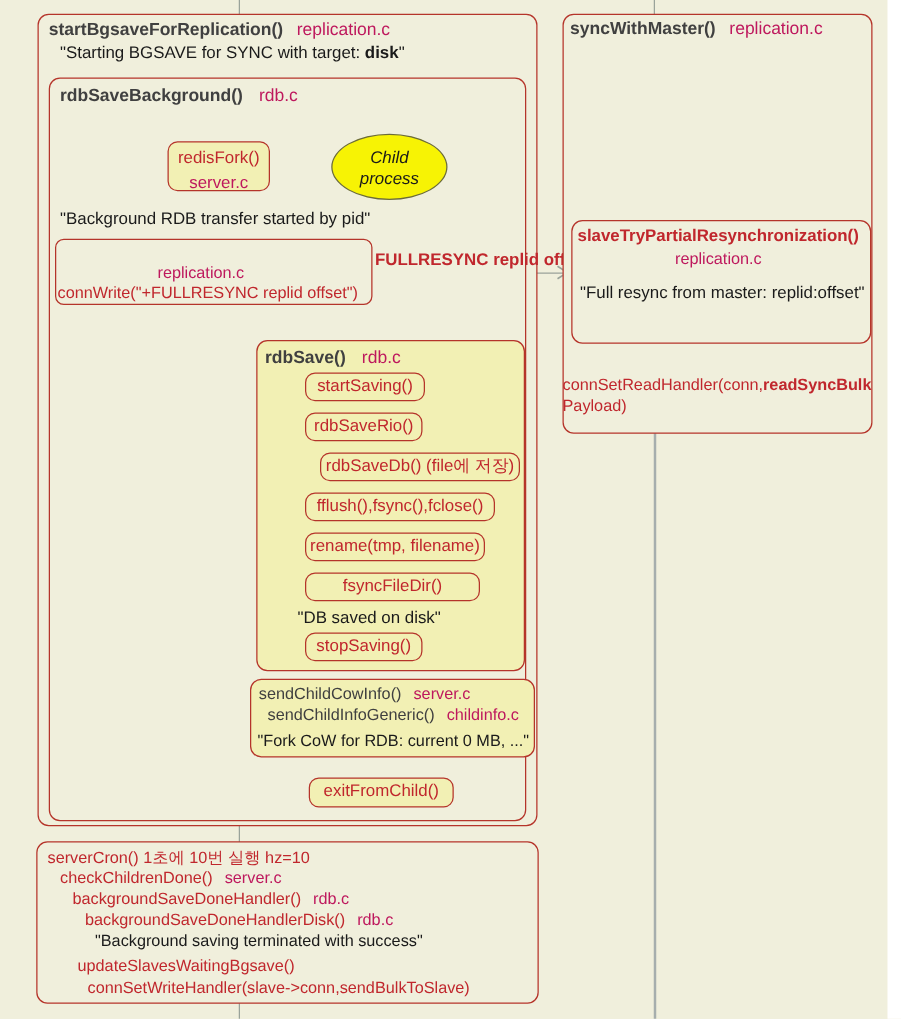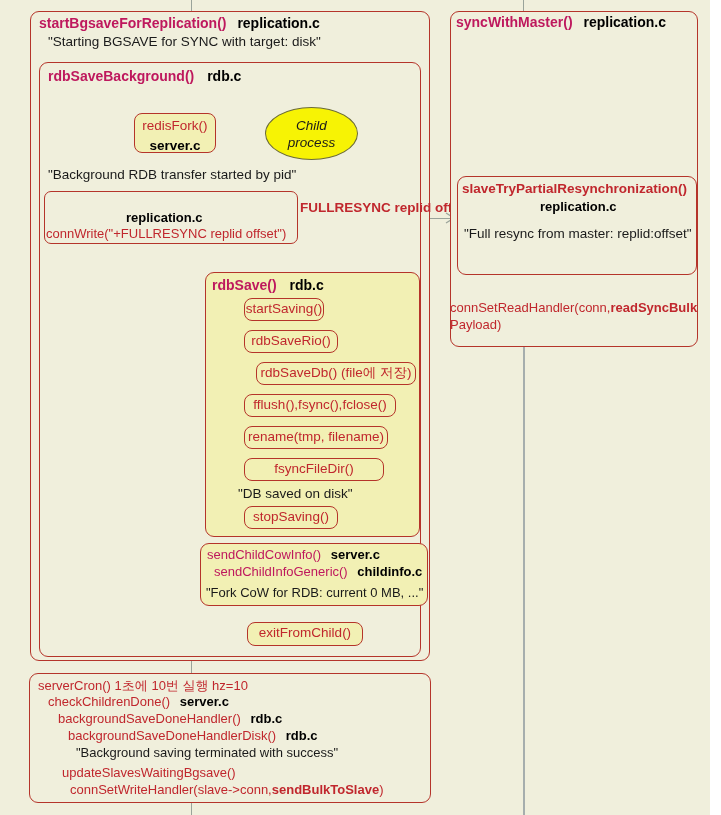--- a/index.html
+++ b/index.html
@@ -58,25 +58,25 @@
     justify-content: center;
     flex-direction: column;
   }
   .lbl {
     position: absolute;
     white-space: nowrap;
     color: #c0272d;
   }
   .fn {
     font-weight: bold;
+    color: #404040;
+  }
+  .file {
+    font-weight: normal;
     color: #be185d;
-  }
-  .file {
-    font-weight: bold;
-    color: #000000;
   }
   .quote {
     color: #1a1a1a;
     font-weight: normal;
   }
   .vline {
     position: absolute;
     width: 1.4px;
     background: #9aa39a;
   }
@@ -139,21 +139,21 @@
 
   <div class="hline" style="left:216px; top:132px; width:50px;"></div>
 
   <div class="box" style="left:30px; top:11px; width:400px; height:650px;"></div>
 
   <div class="lbl txt14" style="left:39px; top:15px;">
     <span class="fn">startBgsaveForReplication()</span>
     <span class="file" style="margin-left:7px;">replication.c</span>
   </div>
   <div class="lbl txt135 quote" style="left:48px; top:34px;">
-    <span>"Starting BGSAVE for SYNC with target: </span><span style="font-weight:normal;">disk</span><span>"</span>
+    <span>"Starting BGSAVE for SYNC with target: </span><span style="font-weight:bold;">disk</span><span>"</span>
   </div>
 
   <div class="box" style="left:39px; top:62px; width:382px; height:595px;"></div>
 
   <div class="lbl txt14" style="left:48px; top:68px;">
     <span class="fn">rdbSaveBackground()</span>
     <span class="file" style="margin-left:9px;">rdb.c</span>
   </div>
 
   <div class="pill" style="left:134px; top:113px; width:82px; height:40px; padding-top:2px;">
@@ -175,21 +175,21 @@
   <div class="lbl txt13" style="left:46px; top:226px;">connWrite("+FULLRESYNC  replid offset")</div>
 
   <div class="lbl txt135" style="left:300px; top:200px; font-weight:bold;">FULLRESYNC  replid offset</div>
 
   <div class="box yellow" style="left:205px; top:272px; width:215px; height:265px;"></div>
   <div class="lbl txt14" style="left:212px; top:277px;">
     <span class="fn">rdbSave()</span>
     <span class="file" style="margin-left:9px;">rdb.c</span>
   </div>
 
-  <div class="pill" style="left:244px; top:298px; width:80px; height:23px;">startSaving()</div>
+  <div class="pill" style="left:244px; top:298px; width:96px; height:23px;">startSaving()</div>
   <div class="pill" style="left:244px; top:330px; width:94px; height:23px;">rdbSaveRio()</div>
   <div class="pill" style="left:256px; top:362px; width:160px; height:23px;">rdbSaveDb()  (file에 저장)</div>
   <div class="pill" style="left:244px; top:394px; width:152px; height:23px;">fflush(),fsync(),fclose()</div>
   <div class="pill" style="left:244px; top:426px; width:144px; height:23px;">rename(tmp, filename)</div>
   <div class="pill" style="left:244px; top:458px; width:140px; height:23px;">fsyncFileDir()</div>
 
   <div class="lbl txt135 quote" style="left:238px; top:486px;">"DB saved on disk"</div>
 
   <div class="pill" style="left:244px; top:506px; width:94px; height:23px;">stopSaving()</div>
 
@@ -216,21 +216,21 @@
     <span>checkChildrenDone()</span>
     <span class="file" style="margin-left:6px;">server.c</span>
   </div>
   <div class="lbl txt13" style="left:68px; top:728px;">
     <span>backgroundSaveDoneHandlerDisk()</span>
     <span class="file" style="margin-left:6px;">rdb.c</span>
   </div>
   <div class="lbl txt13 quote" style="left:76px; top:745px;">"Background saving terminated with success"</div>
   <div class="lbl txt13" style="left:62px; top:765px;">updateSlavesWaitingBgsave()</div>
   <div class="lbl txt13" style="left:70px; top:782px;">
-    <span>connSetWriteHandler(slave-&gt;conn,</span><span style="font-weight:bold;margin-top:48px;">sendBulkToSlave</span><span>)</span>
+    <span>connSetWriteHandler(slave-&gt;conn,</span><span style="font-weight:normal;margin-top:48px;">sendBulkToSlave</span><span>)</span>
   </div>
 
   <div class="box" style="left:450px; top:11px; width:248px; height:336px;"></div>
   <div class="lbl txt14" style="left:456px; top:14px;">
     <span class="fn">syncWithMaster()</span>
     <span class="file" style="margin-left:7px;">replication.c</span>
   </div>
 
   <div class="box" style="left:457px; top:176px; width:240px; height:99px;"></div>
   <div class="lbl txt135" style="left:462px; top:181px; font-weight:bold;">slaveTryPartialResynchronization()</div>

